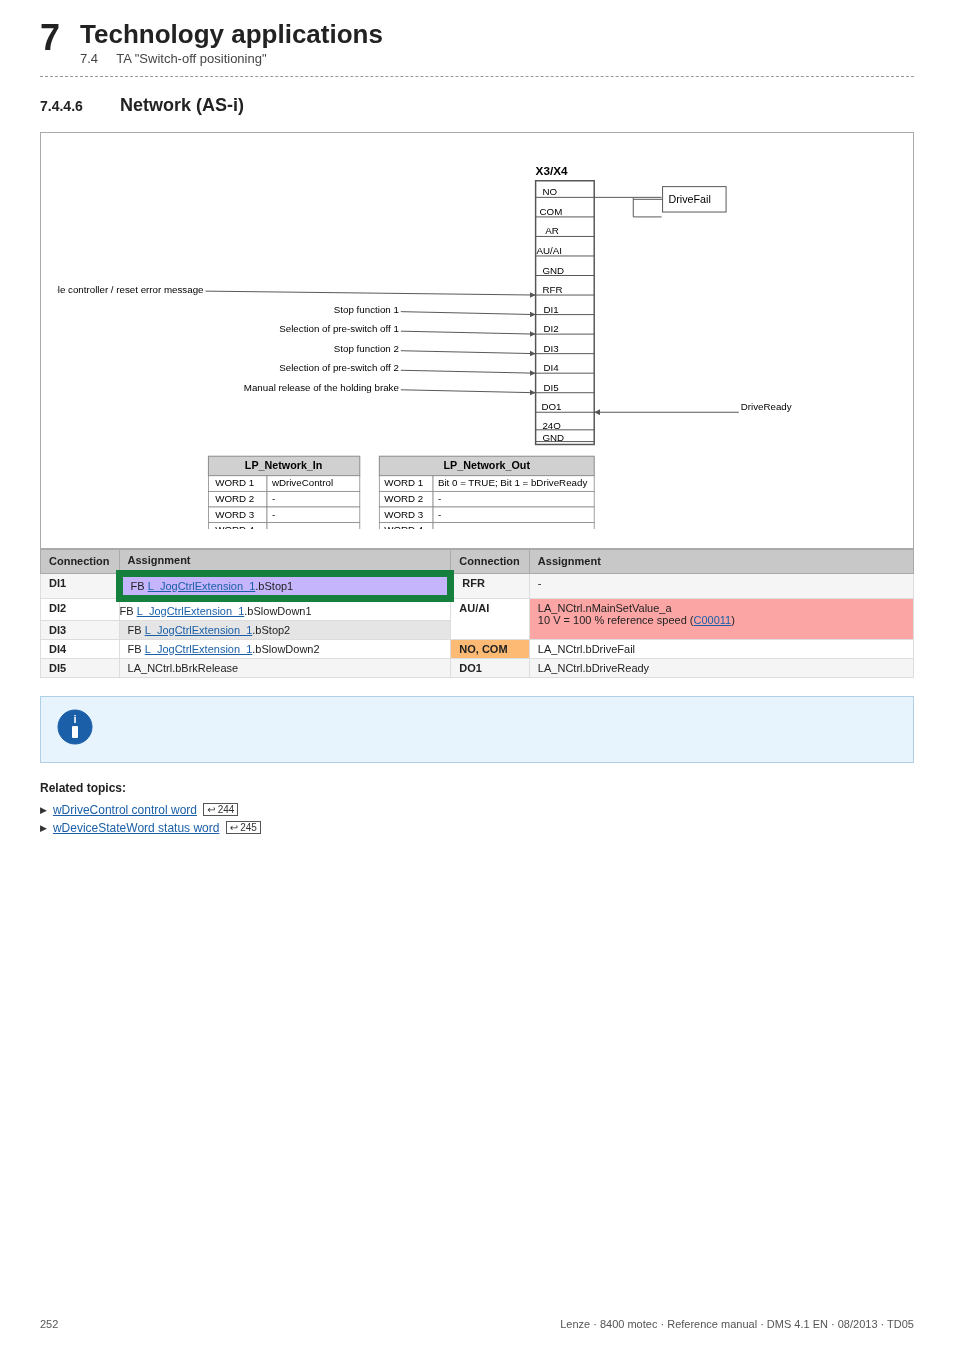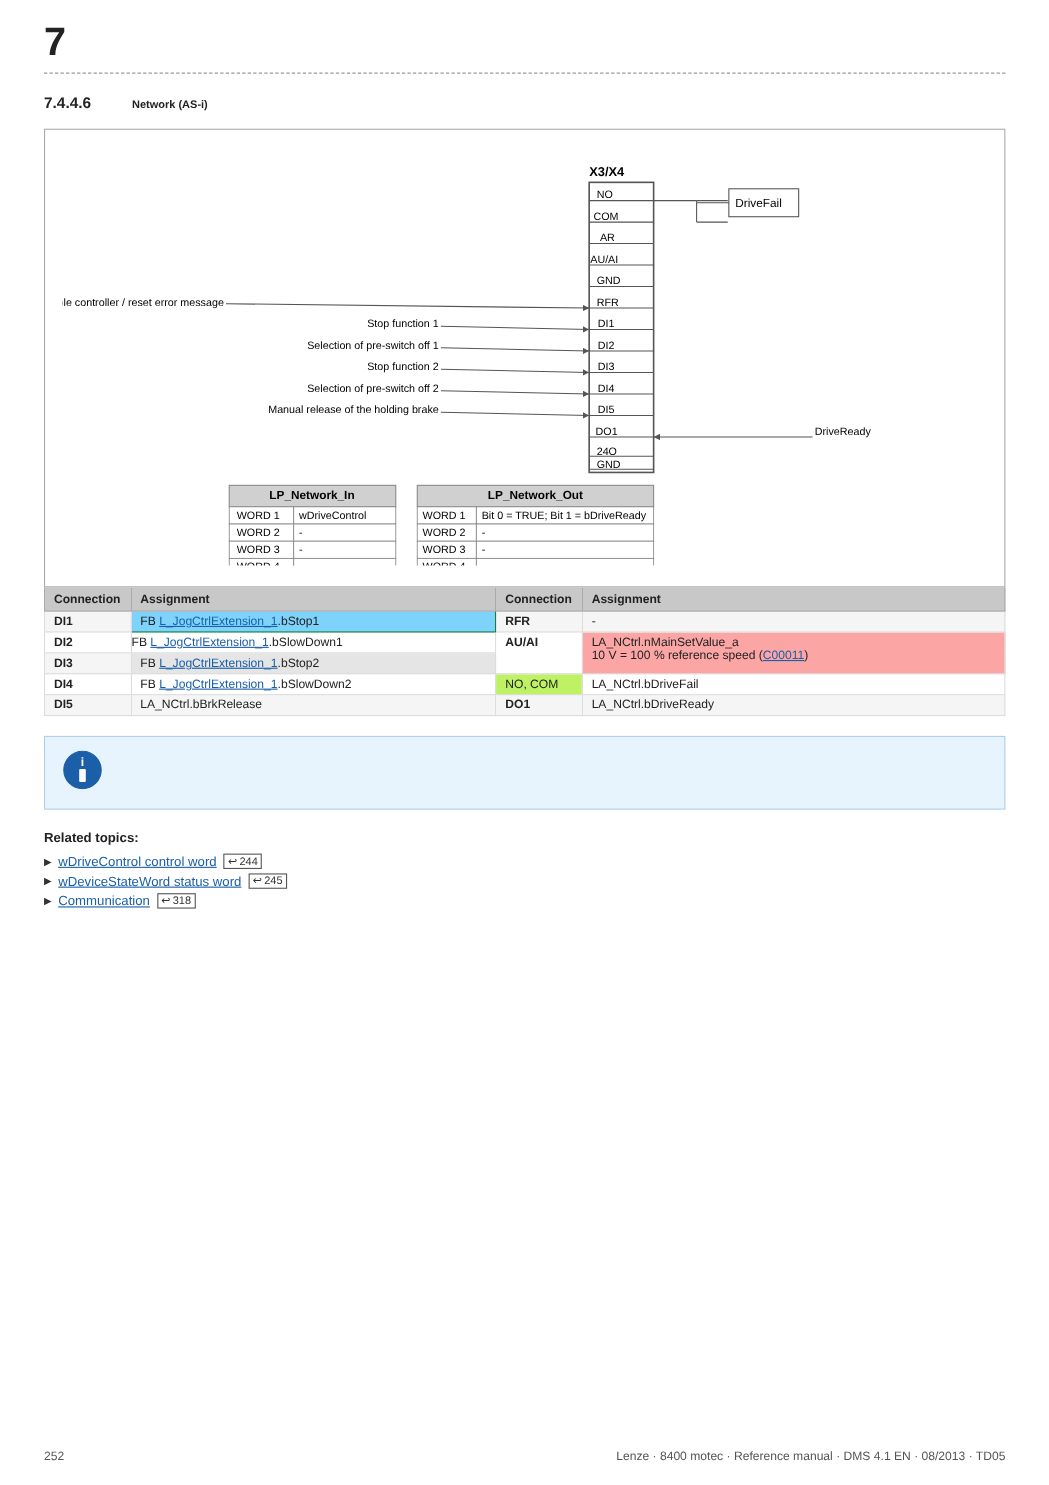--- a/index.html
+++ b/index.html
@@ -49,21 +49,21 @@
       align-items: baseline;
       margin-bottom: 16px;
     }
     .section-number {
       font-size: 14px;
       font-weight: bold;
       margin-right: 20px;
       min-width: 60px;
     }
     .section-title {
-      font-size: 10px;
+      font-size: 18px;
       font-weight: bold;
     }
     
     .diagram-container {
       border: 1px solid #aaa;
       padding: 16px;
       position: relative;
       background: #fff;
     }
     
@@ -173,20 +173,26 @@
     
     .svg-diagram {
       width: 100%;
     }
   </style>
 </head>
 <body>
 
 <div class="header-section">
   <div class="chapter-number">7</div>
+  <div class="chapter-title-block">
+    <div class="chapter-title">Technology applications</div>
+    <div class="chapter-subtitle">
+      <span>7.4</span>&nbsp;&nbsp;&nbsp;&nbsp;&nbsp;<span>TA "Switch-off positioning"</span>
+    </div>
+  </div>
 </div>
 
 <hr class="divider-dashes">
 
 <div class="section-heading">
   <span class="section-number">7.4.4.6</span>
   <span class="section-title">Network (AS-i)</span>
 </div>
 
 <div class="diagram-container">
@@ -334,38 +340,38 @@
       <tr>
         <th style="background:#c8c8c8; border:1px solid #aaa; padding:4px 8px; text-align:left; width:9%">Connection</th>
         <th style="background:#c8c8c8; border:1px solid #aaa; padding:4px 8px; text-align:left; width:38%">Assignment</th>
         <th style="background:#c8c8c8; border:1px solid #aaa; padding:4px 8px; text-align:left; width:9%">Connection</th>
         <th style="background:#c8c8c8; border:1px solid #aaa; padding:4px 8px; text-align:left; width:44%">Assignment</th>
       </tr>
     </thead>
     <tbody>
       <tr>
         <td style="border:1px solid #ddd; padding:3px 8px; background:#f5f5f5; font-weight:bold">DI1</td>
-        <td style="border:1px solid #15803d; padding:3px 8px; background:#7dd3fc">FB <span style="color:#1a5fa8; text-decoration:underline">L_JogCtrlExtension_1</span>.bStop1</td>
+        <td style="border:7px solid #15803d; padding:3px 8px; background:#c4b5fd">FB <span style="color:#1a5fa8; text-decoration:underline">L_JogCtrlExtension_1</span>.bStop1</td>
         <td style="border:1px solid #ddd; padding:3px 8px; background:#f5f5f5; font-weight:bold">RFR</td>
         <td style="border:1px solid #ddd; padding:3px 8px; background:#f5f5f5">-</td>
       </tr>
       <tr>
         <td style="border:1px solid #ddd; padding:3px 8px; background:#fff; font-weight:bold">DI2</td>
         <td style="border:1px solid #ddd; padding:3px 0; background:#fff">FB <span style="color:#1a5fa8; text-decoration:underline">L_JogCtrlExtension_1</span>.bSlowDown1</td>
         <td style="border:1px solid #ddd; padding:3px 8px; background:#fff; font-weight:bold; vertical-align:top" rowspan="2">AU/AI</td>
         <td style="border:1px solid #ddd; padding:3px 8px; background:#fca5a5" rowspan="2">LA_NCtrl.nMainSetValue_a<br>10 V = 100 % reference speed (<span style="color:#1a5fa8; text-decoration:underline">C00011</span>)</td>
       </tr>
       <tr>
         <td style="border:1px solid #ddd; padding:3px 8px; background:#f5f5f5; font-weight:bold">DI3</td>
         <td style="border:1px solid #ddd; padding:3px 8px; background:#e5e5e5">FB <span style="color:#1a5fa8; text-decoration:underline">L_JogCtrlExtension_1</span>.bStop2</td>
       </tr>
       <tr>
         <td style="border:1px solid #ddd; padding:3px 8px; background:#fff; font-weight:bold">DI4</td>
         <td style="border:1px solid #ddd; padding:3px 8px; background:#fff">FB <span style="color:#1a5fa8; text-decoration:underline">L_JogCtrlExtension_1</span>.bSlowDown2</td>
-        <td style="border:1px solid #ddd; padding:3px 8px; background:#bef264; font-weight:normal">NO, COM</td>
+        <td style="border:1px solid #ddd; padding:3px 8px; background:#fdba74; font-weight:bold">NO, COM</td>
         <td style="border:1px solid #ddd; padding:3px 8px; background:#fff">LA_NCtrl.bDriveFail</td>
       </tr>
       <tr>
         <td style="border:1px solid #ddd; padding:3px 8px; background:#f5f5f5; font-weight:bold">DI5</td>
         <td style="border:1px solid #ddd; padding:3px 8px; background:#f5f5f5">LA_NCtrl.bBrkRelease</td>
         <td style="border:1px solid #ddd; padding:3px 8px; background:#f5f5f5; font-weight:bold">DO1</td>
         <td style="border:1px solid #ddd; padding:3px 8px; background:#f5f5f5">LA_NCtrl.bDriveReady</td>
       </tr>
     </tbody>
   </table>
@@ -385,22 +391,18 @@
 <div class="related-topics">
   <div class="related-topics-title">Related topics:</div>
   <div class="related-item">
     <span class="link-text">wDriveControl control word</span>
     &nbsp;<span class="ref-box">244</span>
   </div>
   <div class="related-item">
     <span class="link-text">wDeviceStateWord status word</span>
     &nbsp;<span class="ref-box">245</span>
   </div>
-  <div class="related-item">
-    <span class="link-text">Communication</span>
-    &nbsp;<span class="ref-box">318</span>
-  </div>
 </div>
 
 <div class="page-footer">
   <span>252</span>
   <span>Lenze · 8400 motec · Reference manual · DMS 4.1 EN · 08/2013 · TD05</span>
 </div>
 
 </body></html>

